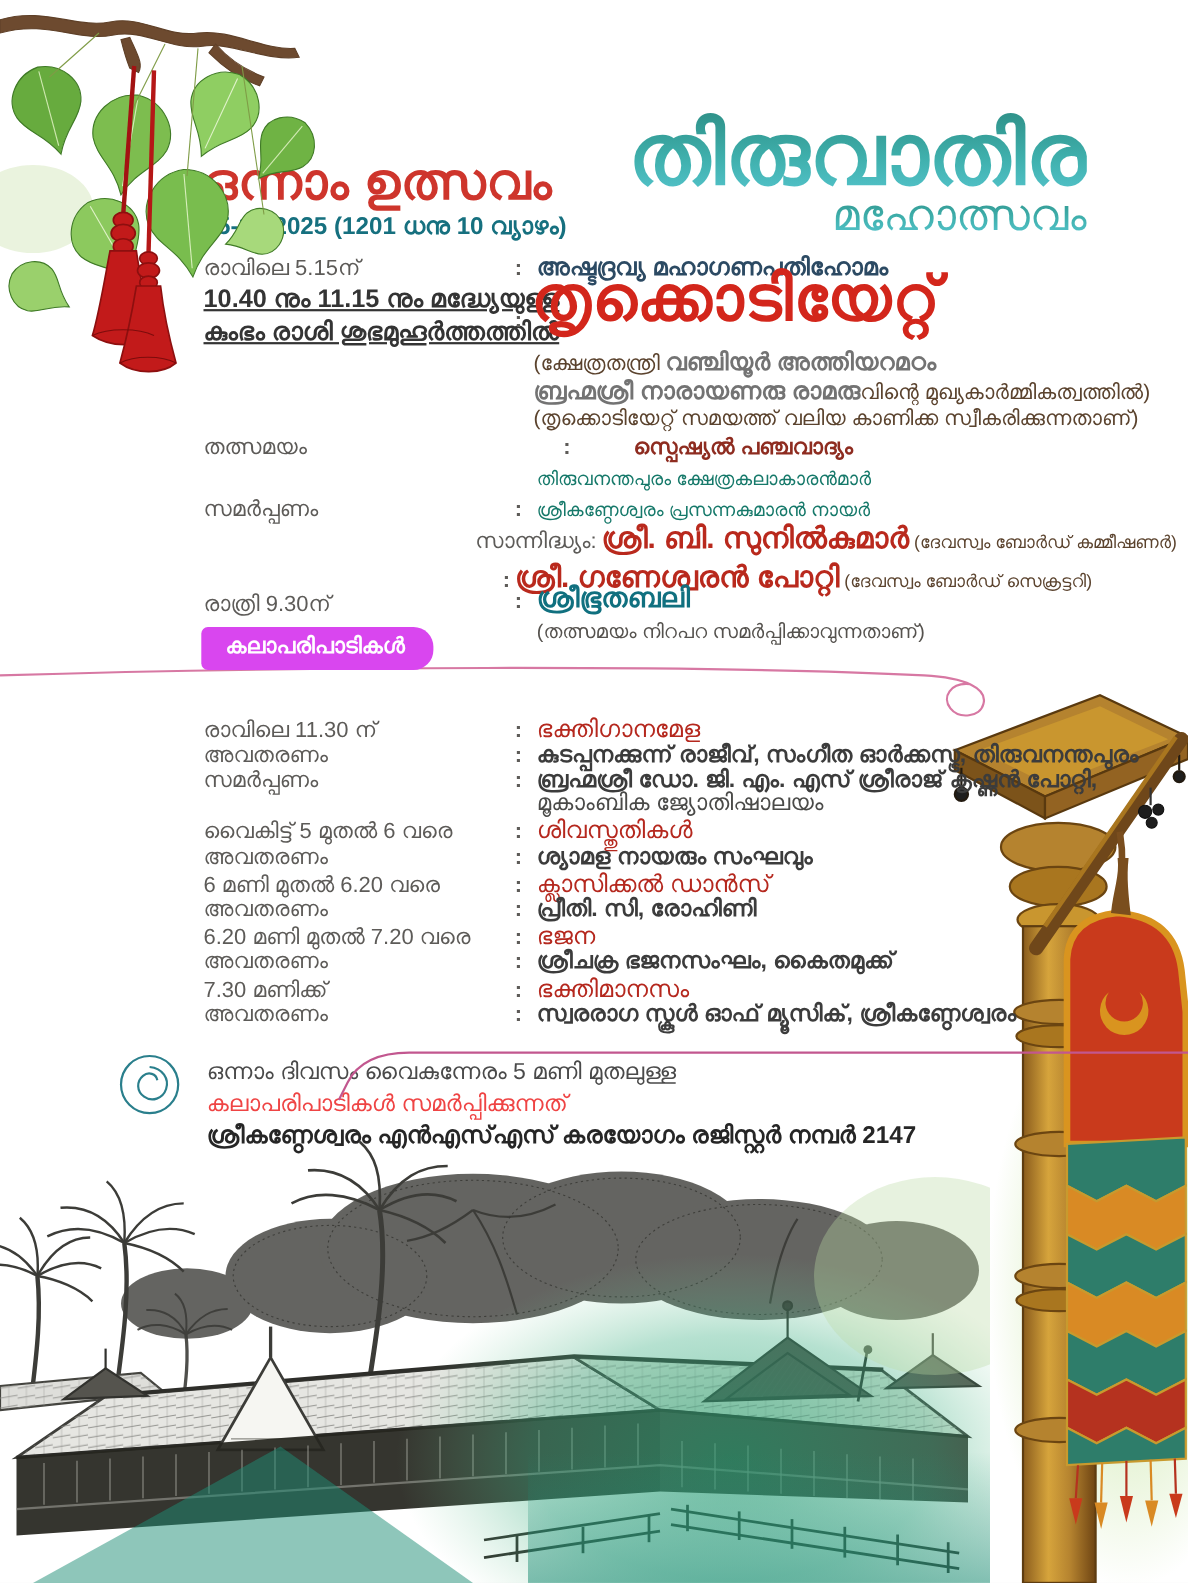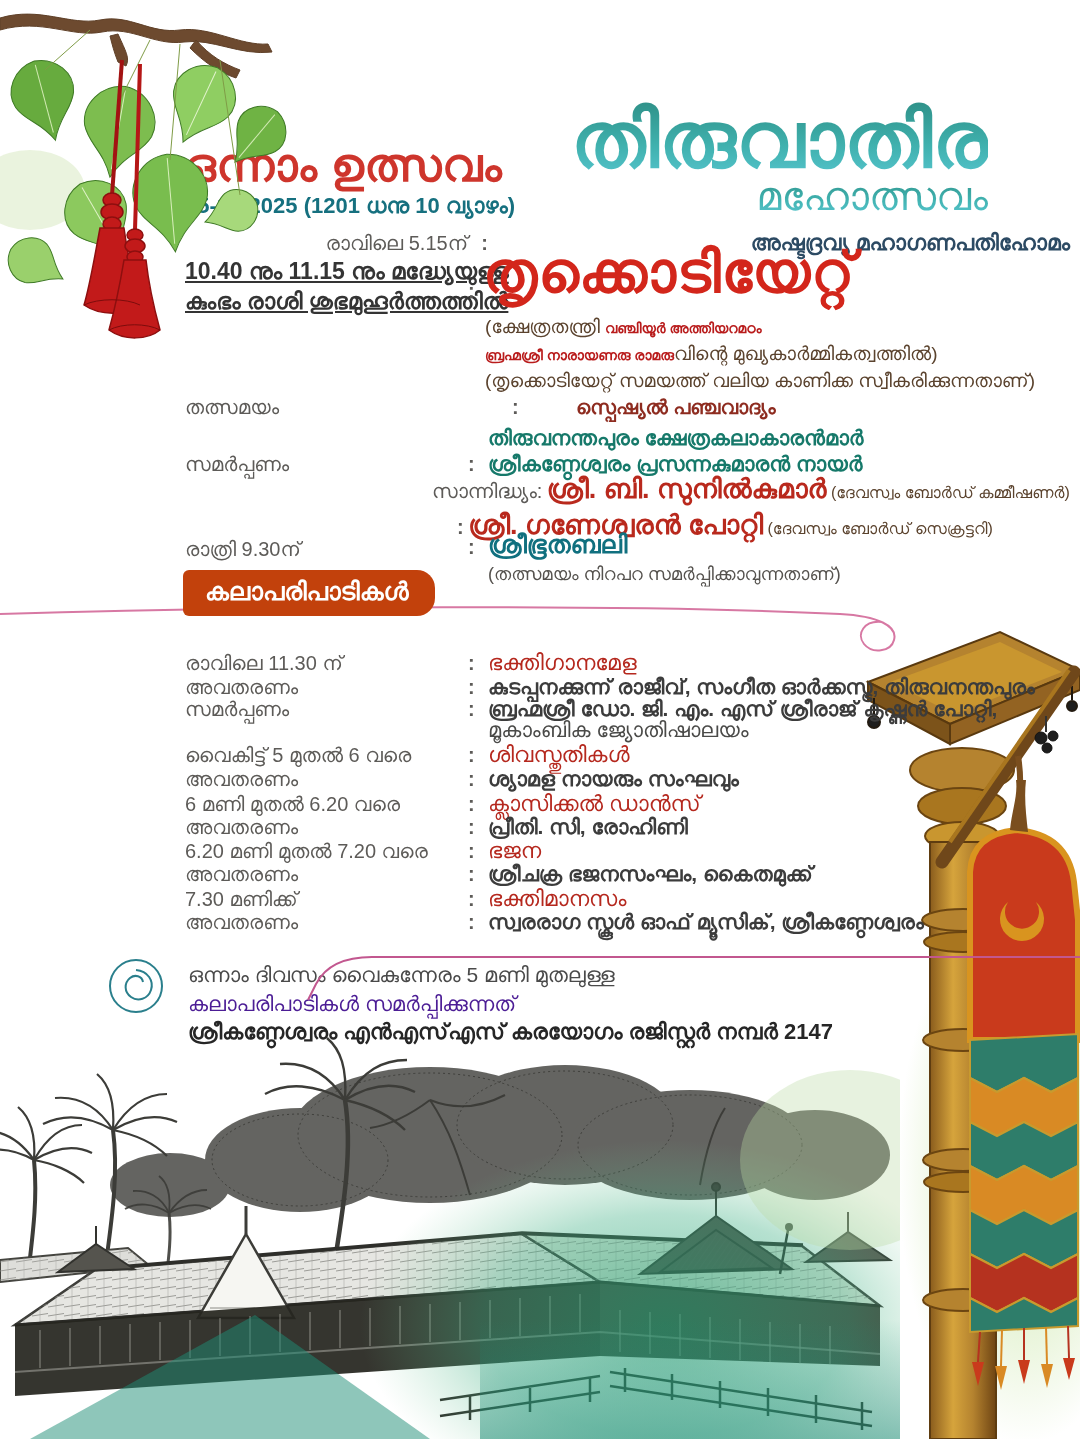--- a/index.html
+++ b/index.html
@@ -27,41 +27,41 @@
   
   .sched{left:185px;top:228px;width:885px;height:400px;z-index:4;}
   .prog{left:185px;top:648px;width:885px;height:300px;z-index:4;}
   .grid-row{display:grid;grid-template-columns:283px 20px 1fr;align-items:baseline;width:100%;}
   .lbl{color:#5d5b58;font-size:20px;}
   .colon{color:#5d5b58;font-size:20px;font-weight:bold;}
   .val-navy{color:#2c4a63;font-size:22px;font-weight:bold;}
   .val-dark{color:#3c3c3c;font-size:21px;font-weight:bold;}
   .val-red{color:#b5281e;font-size:22px;font-weight:normal;}
   .val-maroon{color:#8e2c20;font-size:20px;font-weight:bold;}
-  .val-teal{color:#16796a;font-size:21px;font-weight:bold;}
+  .val-teal{color:#16796a;font-size:17px;font-weight:normal;}
   .big-red{color:#d3261b;font-size:57px;font-weight:bold;line-height:60px;letter-spacing:1px;}
   .note-brown{color:#5b432e;font-size:19px;}
-  .note-brown b{font-size:14px;color:#b91c1c;}
+  .note-brown b{font-size:22px;color:#737373;}
   .muhurtham-lbl{color:#343434;font-size:23px;font-weight:bold;line-height:30px;}
   .presence-prefix{color:#5d5b58;font-size:20px;}
   .presence-name{color:#b9291d;font-size:27px;font-weight:bold;}
   .presence-role{color:#5b432e;font-size:16px;}
   .bhootabali{color:#10707f;font-size:25px;font-weight:bold;}
   .small-gray{color:#55524e;font-size:18px;}
 
   
   .badge{
-    left:183px;top:570px;z-index:5;background:#c2410c;color:#ffffff;
-    font-size:25px;font-weight:bold;padding:7px 26px 9px 22px;
+    left:183px;top:570px;z-index:5;background:#d946ef;color:#ffffff;
+    font-size:20px;font-weight:bold;padding:7px 26px 9px 22px;
     border-radius:6px 18px 18px 6px;
   }
 
   
   .footer-line1{left:188px;top:963px;font-size:21px;color:#4a4a4a;z-index:5;}
-  .footer-line2{left:188px;top:992px;font-size:21px;color:#4c1d95;z-index:5;}
+  .footer-line2{left:188px;top:992px;font-size:21px;color:#ef4444;z-index:5;}
   .footer-line3{left:188px;top:1019px;font-size:22px;font-weight:bold;color:#262626;z-index:5;}
 
   .svg-layer{pointer-events:none;}
   .z1{z-index:1;} .z2{z-index:2;} .z3{z-index:3;} .z5{z-index:5;}
 
   .green-blob{
     left:900px;top:950px;width:180px;height:489px;z-index:1;
     background:radial-gradient(ellipse at 70% 45%, rgba(190,224,158,.85) 0%, rgba(210,234,180,.45) 45%, rgba(255,255,255,0) 72%);
   }
 </style>
@@ -132,21 +132,21 @@
   </svg>
 
   <div class="abs edition-title nowrap">ഒന്നാം ഉത്സവം</div>
   <div class="abs edition-date nowrap">25-12-2025 (1201 ധനു 10 വ്യാഴം)</div>
   <div class="abs title-block">
     <div class="title-main nowrap">തിരുവാതിര</div>
     <div class="title-sub nowrap">മഹോത്സവം</div>
   </div>
 
   <div class="abs sched">
-    <div class="abs grid-row nowrap" style="top:2px;text-align:right;">
+    <div class="abs grid-row nowrap" style="top:2px;">
       <span class="lbl">രാവിലെ 5.15ന്</span>
       <span class="colon">:</span>
       <span class="val-navy">അഷ്ടദ്രവ്യ മഹാഗണപതിഹോമം</span>
     </div>
 
     <div class="abs muhurtham-lbl nowrap" style="left:0;top:28px;text-decoration:underline;">
       <div>10.40 നും 11.15 നും മദ്ധ്യേയുള്ള</div>
       <div>കുംഭം രാശി ശുഭമുഹൂർത്തത്തിൽ</div>
     </div>
     <span class="abs colon" style="left:283px;top:52px;">:</span>

